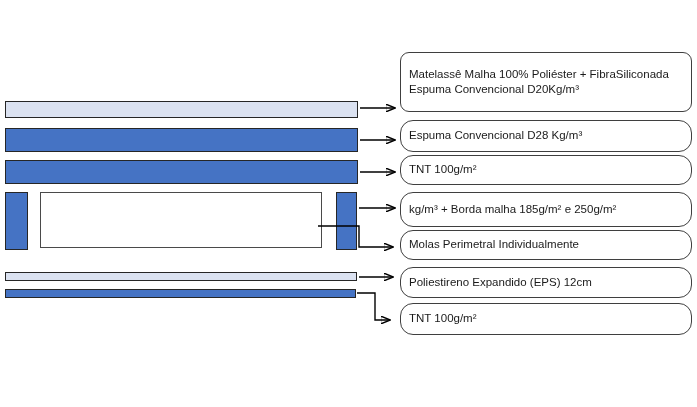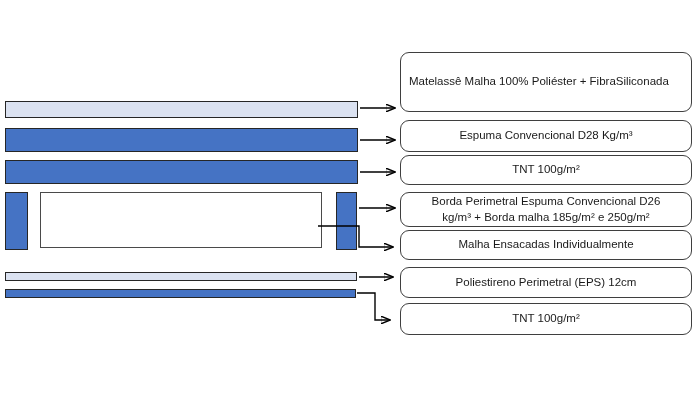--- a/index.html
+++ b/index.html
@@ -23,21 +23,21 @@
   .eps   {left:5px;  top:272px; width:352px; height:9px;}
   .tnt2  {left:5px;  top:289px; width:351px; height:9px;}
   
   .lbox{
     position:absolute;left:400px;width:292px;box-sizing:border-box;
     background:#fff;border:1.4px solid var(--box-border,#3F3F3F);border-radius:9px;
     display:flex;flex-direction:column;justify-content:center;
     font-size:11.5px;line-height:15.5px;color:var(--text,#1A1A1A);
     padding:2px 8px;
   }
-  .center{text-align:center;}
+  .center{text-align:left;border-radius:13px;}
   .b1{top:52px; height:60px;}
   .b2{top:120px;height:32px;}
   .b3{top:155px;height:30px;}
   .b4{top:192px;height:35px;}
   .b5{top:230px;height:30px;}
   .b6{top:267px;height:31px;}
   .b7{top:303px;height:32px;}
   
   .arrows{position:absolute;left:0;top:0;pointer-events:none;}
   .arrows path{stroke:var(--arrow,#000);stroke-width:1.4;fill:none;}
@@ -66,40 +66,40 @@
     <path d="M360,140 H394" marker-end="url(#ah)"></path>
     <path d="M360,172 H394" marker-end="url(#ah)"></path>
     <path d="M359,208 H394" marker-end="url(#ah)"></path>
     <path d="M318,226 H359 V247 H392" marker-end="url(#ah)"></path>
     <path d="M359,277 H392" marker-end="url(#ah)"></path>
     <path d="M357,293 H375 V320 H389" marker-end="url(#ah)"></path>
   </svg>
 
   <div class="lbox b1">
     <div>Matelassê Malha 100% Poliéster + FibraSiliconada</div>
+    <div>Espuma Convencional D20Kg/m³</div>
   </div>
 
   <div class="lbox b2 center">
     <div>Espuma Convencional D28 Kg/m³</div>
   </div>
 
   <div class="lbox b3 center">
     <div>TNT 100g/m²</div>
   </div>
 
   <div class="lbox b4 center">
-    <div>Borda Perimetral Espuma Convencional D26</div>
     <div>kg/m³ + Borda malha 185g/m² e 250g/m²</div>
   </div>
 
   <div class="lbox b5 center">
-    <div>Malha Ensacadas Individualmente</div>
+    <div>Molas Perimetral Individualmente</div>
   </div>
 
   <div class="lbox b6 center">
-    <div>Poliestireno Perimetral (EPS) 12cm</div>
+    <div>Poliestireno Expandido (EPS) 12cm</div>
   </div>
 
   <div class="lbox b7 center">
     <div>TNT 100g/m²</div>
   </div>
 
 </div>
 
 </body></html>

